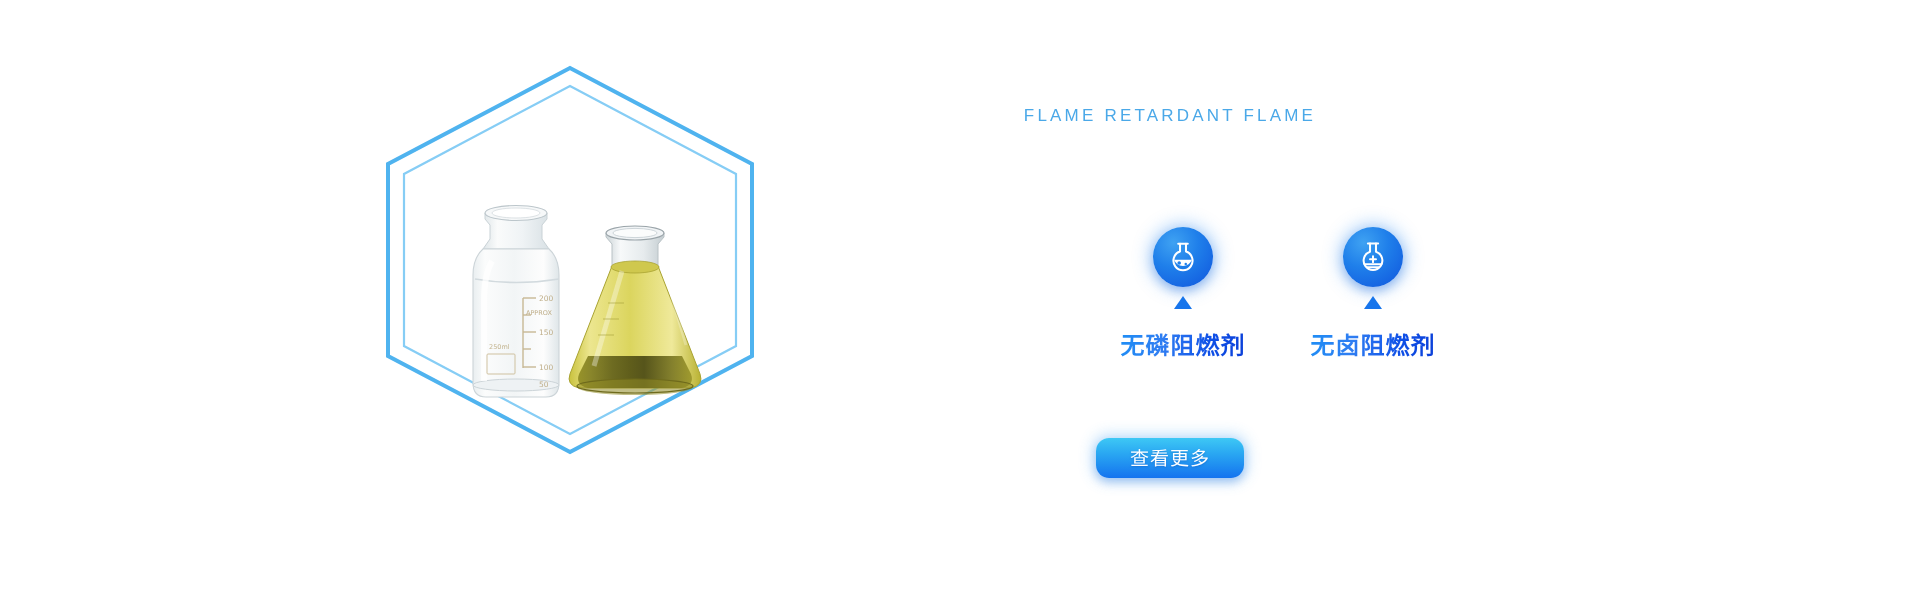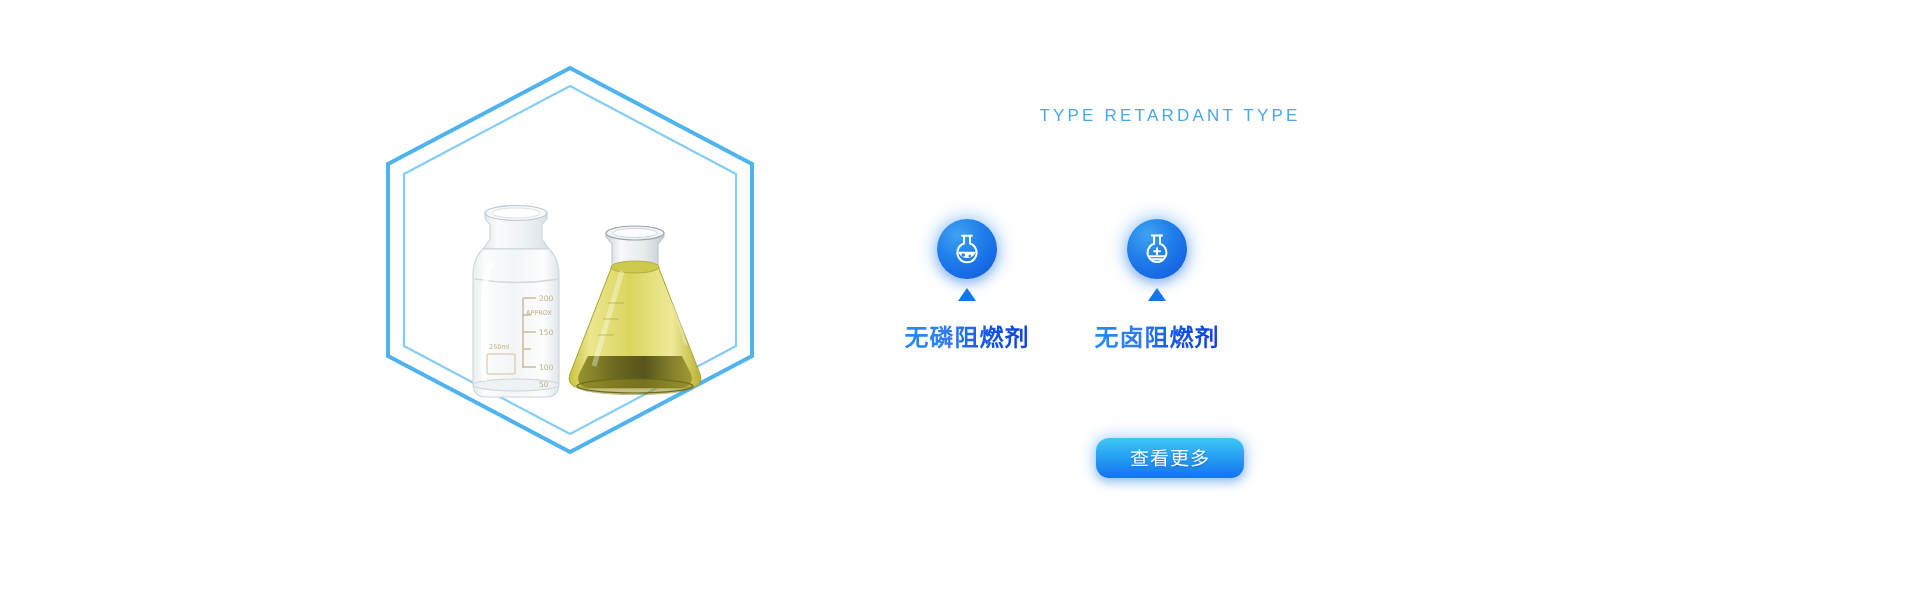--- a/index.html
+++ b/index.html
@@ -90,24 +90,24 @@
     letter-spacing: 3.2px;
     color: #4aa8e8;
     margin: 10px 0 0 0;
     white-space: nowrap;
   }
 
   
   .type-row {
     position: absolute;
     left: 0;
-    top: 219px;
+    top: 227px;
     width: 620px;
     display: flex;
-    justify-content: flex-start;
+    justify-content: flex-end;
     align-items: flex-start;
     padding: 0 12px;
     box-sizing: border-box;
   }
 
   .type-item {
     width: 190px;
     display: flex;
     flex-direction: column;
     align-items: center;
@@ -293,21 +293,21 @@
             <line x1="158" y1="144" x2="174" y2="144"></line>
           </g>
         </g>
       </svg>
     </div>
   </div>
 
   <div class="hero-right">
 
     <div class="title-block">
-      <div class="sub-title">TYPE RETARDANT TYPE</div>
+      <div class="sub-title">FLAME RETARDANT FLAME</div>
     </div>
 
     <div class="type-row">
 
       <div class="type-item">
         <div class="icon-badge">
           <svg viewBox="0 0 32 32" xmlns="http://www.w3.org/2000/svg" aria-hidden="true">
             <g fill="none" stroke="#ffffff" stroke-width="1.9" stroke-linecap="round" stroke-linejoin="round">
               <path d="M11.5 3.5h9"></path>
               <path d="M13.2 3.5v7.4a9 9 0 1 0 5.6 0V3.5"></path>

